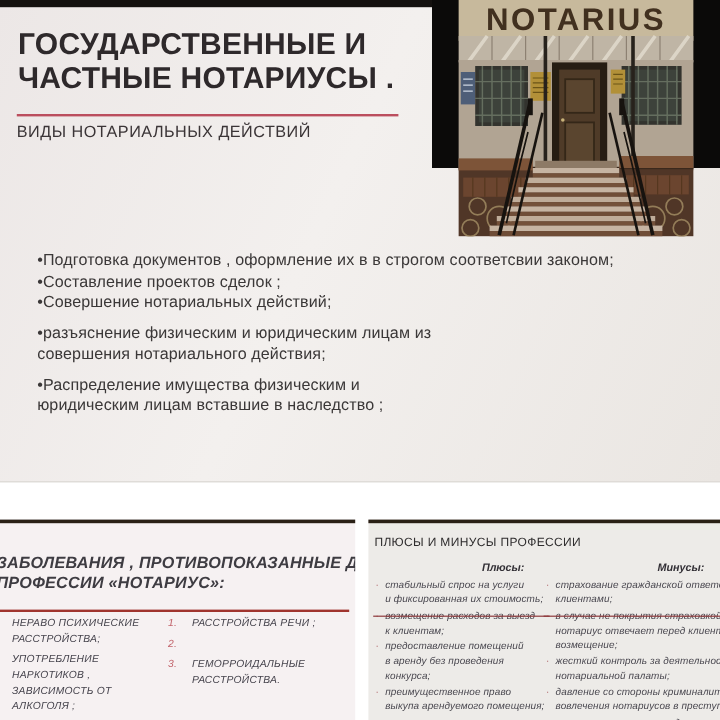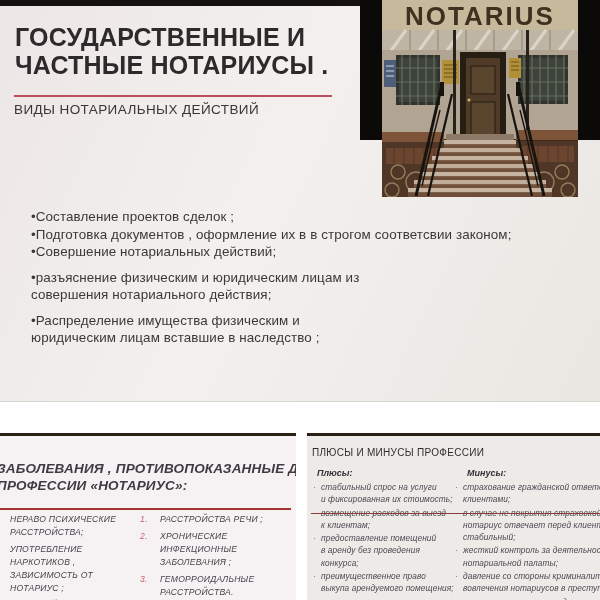--- a/index.html
+++ b/index.html
@@ -36,21 +36,21 @@
   .bl-col2{left:140px;width:156px;}
   .bl-item{display:flex;margin-bottom:4px;}
   .bl-num{width:22px;flex:0 0 22px;color:var(--number,#c2636b);}
   .bl-col2 .bl-num{width:20px;flex:0 0 20px;}
   
   .slide-br{
     position:absolute;left:307px;top:433px;width:293px;height:167px;
     background:#edebe8;border-top:3px solid #2a2016;overflow:hidden;
   }
   .br-title{position:absolute;left:5px;top:11px;font-size:10px;color:#2f2d2e;letter-spacing:.3px;white-space:nowrap;}
-  .pc-header{position:absolute;top:32px;width:120px;text-align:left;
+  .pc-header{position:absolute;top:32px;width:120px;text-align:right;
     font-weight:bold;font-style:italic;font-size:9px;color:#333036;}
   .pros-header{left:10px;}
   .cons-header{left:160px;}
   .pc-list{position:absolute;top:45px;font-style:italic;font-size:8.3px;line-height:12.3px;color:#4a4850;letter-spacing:.1px;}
   .pros-list{left:6px;width:140px;}
   .cons-list{left:148px;width:160px;}
   .pc-item{display:flex;margin-bottom:1px;}
   .pc-marker{width:8px;flex:0 0 8px;color:var(--marker,#a8565a);font-style:normal;}
   .pc-line{white-space:nowrap;width:fit-content;position:relative;}
   .pc-line.struck::after{content:"";position:absolute;left:-10px;right:-12px;top:52%;height:1.3px;
@@ -66,22 +66,22 @@
 
     <h1 class="title">
       <div>ГОСУДАРСТВЕННЫЕ И</div>
       <div>ЧАСТНЫЕ НОТАРИУСЫ .</div>
     </h1>
     <div class="title-underline"></div>
     <div class="subtitle">ВИДЫ НОТАРИАЛЬНЫХ ДЕЙСТВИЙ</div>
 
     <div class="bullets" id="bullets">
         <div class="para">
+          <div class="line">•Подготовка документов , оформление их в в строгом соответсвии законом;</div>
           <div class="line">•Составление проектов сделок ;</div>
-          <div class="line">•Подготовка документов , оформление их в в строгом соответсвии законом;</div>
           <div class="line">•Совершение нотариальных действий;</div>
         </div>
         <div class="para">
           <div class="line">•разъяснение физическим и юридическим лицам из</div>
           <div class="line">совершения нотариального действия;</div>
         </div>
         <div class="para">
           <div class="line">•Распределение имущества физическим и</div>
           <div class="line">юридическим лицам вставшие в наследство ;</div>
         </div>
@@ -196,43 +196,39 @@
           <span class="bl-num">1.</span>
           <div class="bl-lines">
             <div>НЕРАВО ПСИХИЧЕСКИЕ</div>
             <div>РАССТРОЙСТВА;</div>
           </div>
         </div>
         <div class="bl-item">
           <span class="bl-num">2.</span>
           <div class="bl-lines">
             <div>УПОТРЕБЛЕНИЕ НАРКОТИКОВ ,</div>
-            <div>ЗАВИСИМОСТЬ ОТ НОТАРИУС ;</div>
+            <div>ЗАВИСИМОСТЬ ОТ АЛКОГОЛЯ ;</div>
           </div>
         </div>
         <div class="bl-item">
           <span class="bl-num">3.</span>
           <div class="bl-lines">
             <div>РАССТРОЙСТВА СЛУХА ;</div>
           </div>
         </div>
       </div>
     <div class="bl-col bl-col2" id="bl-col2">
         <div class="bl-item">
           <span class="bl-num">1.</span>
           <div class="bl-lines">
             <div>РАССТРОЙСТВА РЕЧИ ;</div>
           </div>
         </div>
         <div class="bl-item">
           <span class="bl-num">2.</span>
-          <div class="bl-lines">
-            <div>ХРОНИЧЕСКИЕ ИНФЕКЦИОННЫЕ</div>
-            <div>ЗАБОЛЕВАНИЯ ;</div>
-          </div>
         </div>
         <div class="bl-item">
           <span class="bl-num">3.</span>
           <div class="bl-lines">
             <div>ГЕМОРРОИДАЛЬНЫЕ</div>
             <div>РАССТРОЙСТВА.</div>
           </div>
         </div>
       </div>
   </section>
@@ -284,21 +280,21 @@
           <div class="pc-lines">
             <div class="pc-line">страхование гражданской ответственности п</div>
             <div class="pc-line">клиентами;</div>
           </div>
         </div>
         <div class="pc-item">
           <span class="pc-marker">·</span>
           <div class="pc-lines">
             <div class="pc-line struck">в случае не покрытия страховкой ущерба</div>
             <div class="pc-line">нотариус отвечает перед клиентом своим ли</div>
-            <div class="pc-line">стабильный;</div>
+            <div class="pc-line">возмещение;</div>
           </div>
         </div>
         <div class="pc-item">
           <span class="pc-marker">·</span>
           <div class="pc-lines">
             <div class="pc-line">жесткий контроль за деятельностью со стор</div>
             <div class="pc-line">нотариальной палаты;</div>
           </div>
         </div>
         <div class="pc-item">

